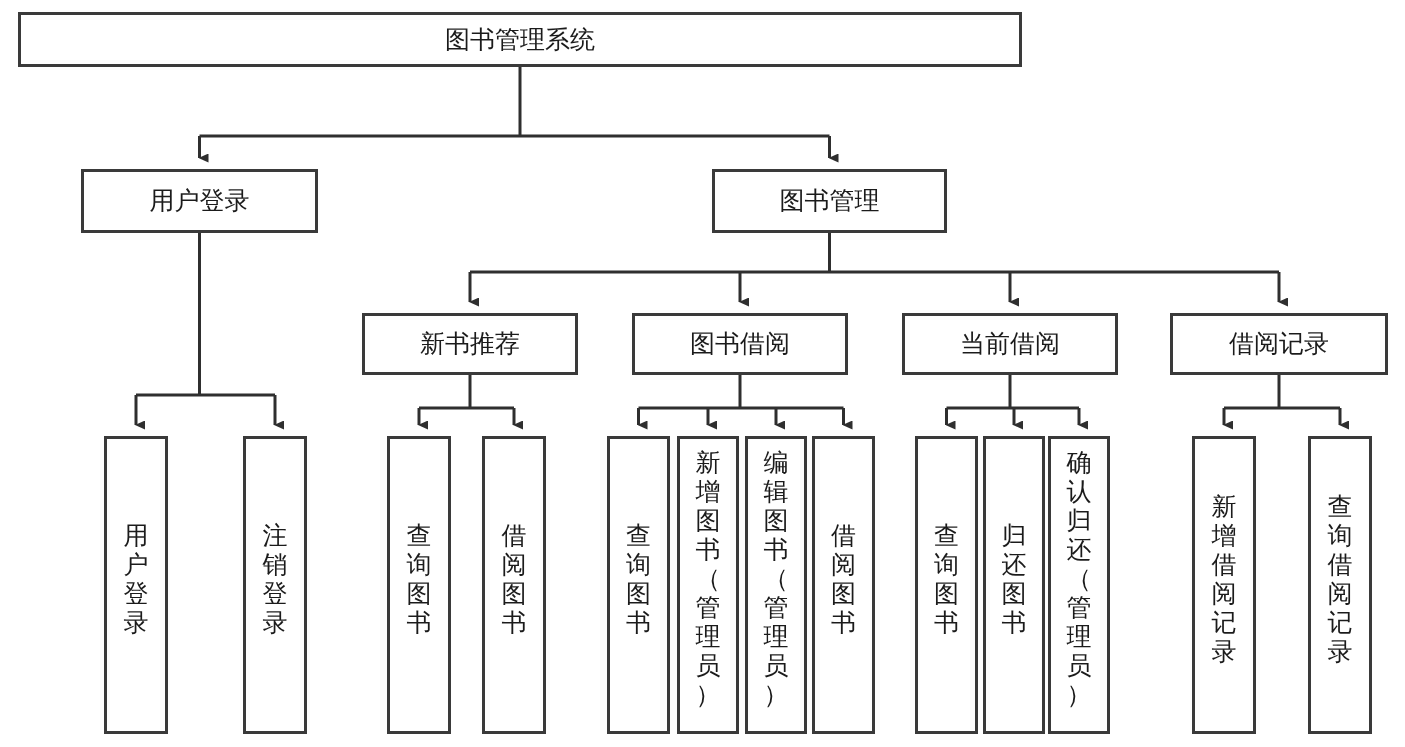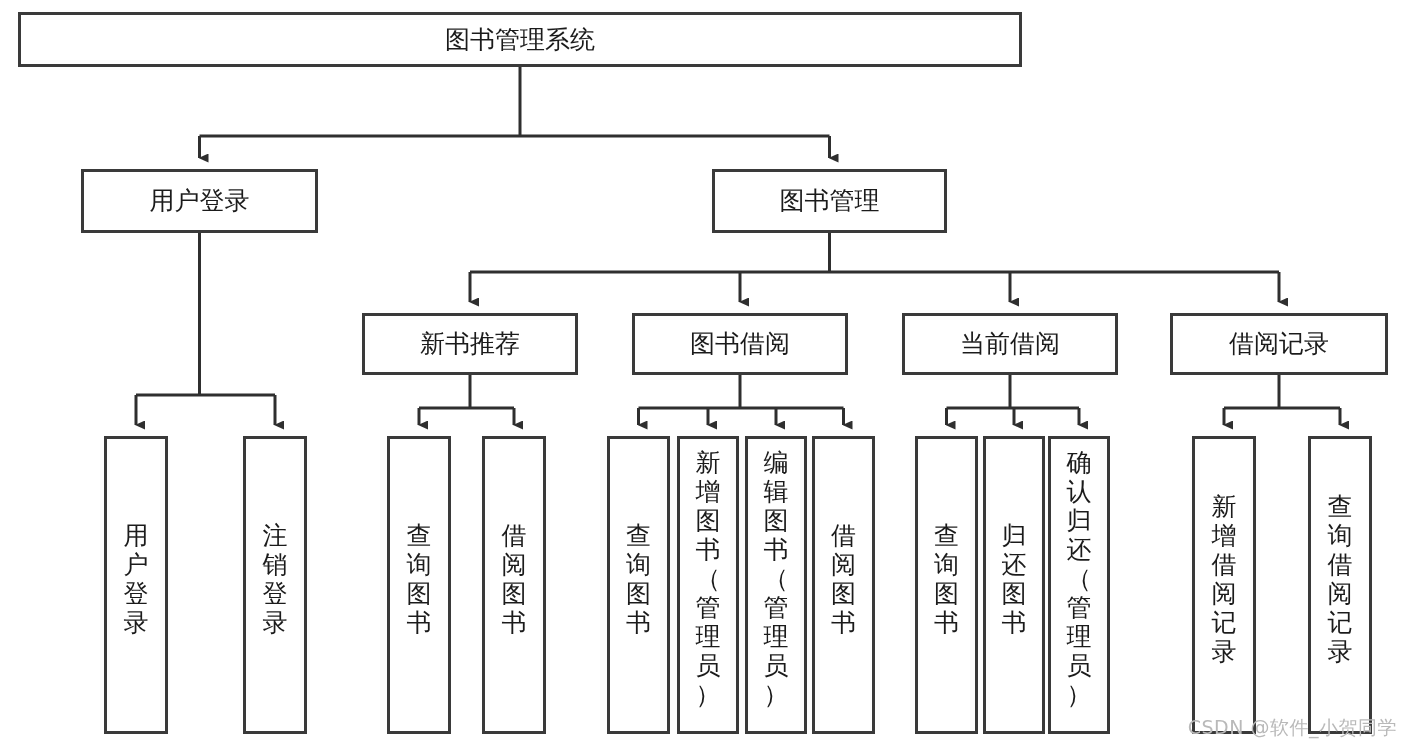--- a/index.html
+++ b/index.html
@@ -188,14 +188,13 @@
           <rect x="1193.5" y="437.5" width="61" height="295" class="node-box"></rect>
           <text class="node-label-vertical"><tspan x="1224" y="514.5">新</tspan><tspan x="1224" y="543.5">增</tspan><tspan x="1224" y="572.5">借</tspan><tspan x="1224" y="601.5">阅</tspan><tspan x="1224" y="630.5">记</tspan><tspan x="1224" y="659.5">录</tspan></text>
         </g>
         <g>
           <rect x="1309.5" y="437.5" width="61" height="295" class="node-box"></rect>
           <text class="node-label-vertical"><tspan x="1340" y="514.5">查</tspan><tspan x="1340" y="543.5">询</tspan><tspan x="1340" y="572.5">借</tspan><tspan x="1340" y="601.5">阅</tspan><tspan x="1340" y="630.5">记</tspan><tspan x="1340" y="659.5">录</tspan></text>
         </g>
       </g>
   </svg>
 
-  <div class="watermark-text">CSDN @软件_小贺同学</div>
 </div>
 
 </body></html>

